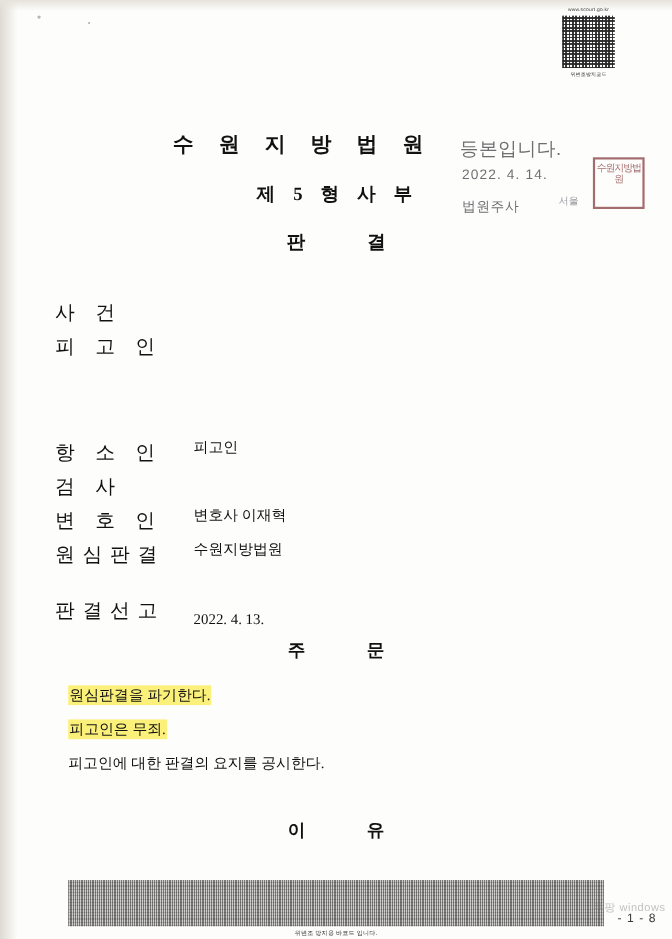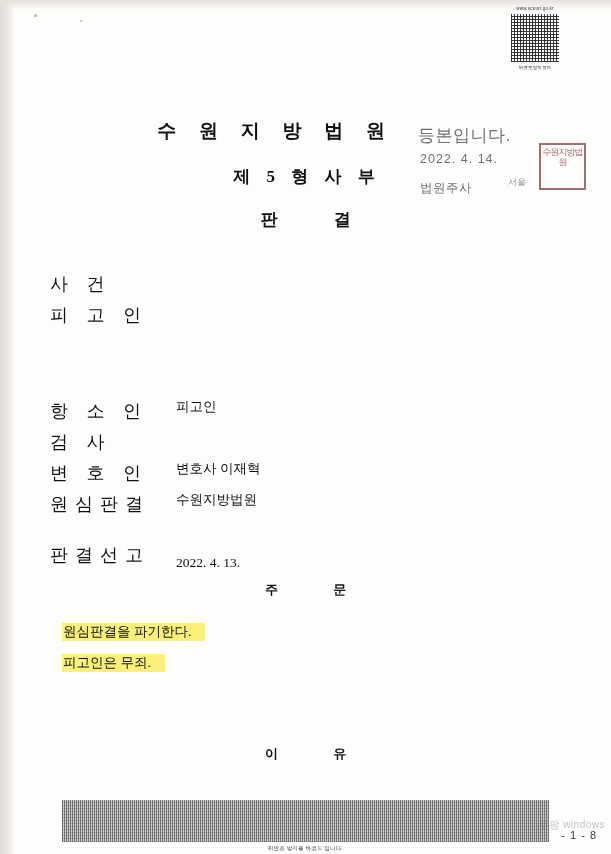--- a/index.html
+++ b/index.html
@@ -184,38 +184,38 @@
     color: #111;
     white-space: nowrap;
   }
 
   
   .section-heading {
     position: absolute;
     left: 0;
     width: 611px;
     text-align: center;
-    font-size: 13px;
+    font-size: 16px;
     font-weight: bold;
     color: #111;
     letter-spacing: 26px;
     text-indent: 26px;
   }
 
   
   .body-line {
     position: absolute;
     left: 62px;
     font-size: 13.5px;
     color: #111;
     white-space: nowrap;
   }
   .hl {
     background: #fbf07a;
-    padding: 1px 14px 2px 1px;
+    padding: 1px 1px 2px 1px;
   }
 
   
   .redaction-band {
     position: absolute;
     left: 62px;
     top: 800px;
     width: 487px;
     height: 42px;
     background-color: #b7b4b0;
@@ -312,20 +312,23 @@
   <div class="field-value" style="top:523px;margin-top:32px;">2022.  4.  13.</div>
 
   <div class="section-heading" style="top:581px;">주        문</div>
 
   <div class="body-line" style="top:623px;">
     <span class="hl">원심판결을 파기한다.</span>
   </div>
   <div class="body-line" style="top:654px;">
     <span class="hl">피고인은 무죄.</span>
   </div>
+  <div class="body-line" style="top:685px;">
+    <span>피고인에 대한 판결의 요지를 공시한다.</span>
+  </div>
 
   <div class="section-heading" style="top:745px;">이        유</div>
 
   <div class="redaction-band"></div>
   <div class="watermark">쿠팡 windows</div>
   <div class="page-number">- 1 - 8</div>
   <div class="barcode-caption">위변조 방지용 바코드 입니다.</div>
   <div class="doc-code"></div>
 
 </div>

